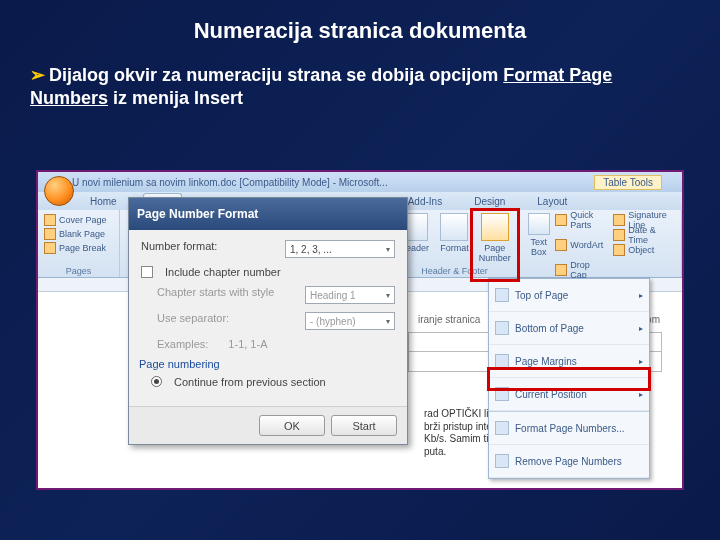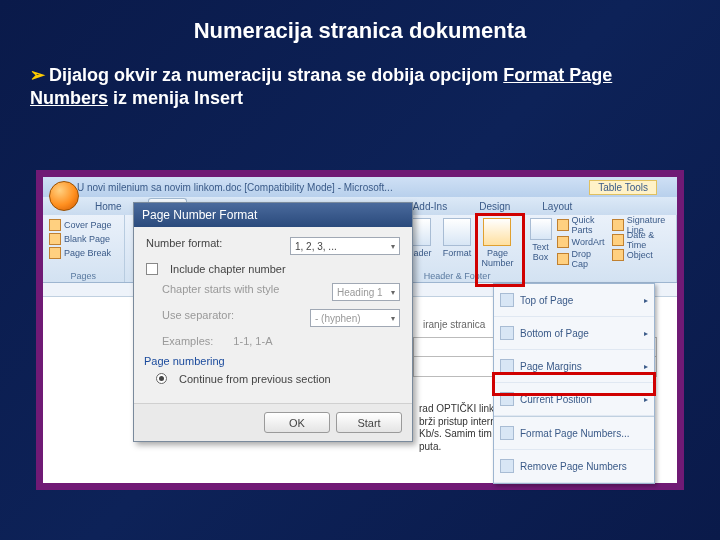--- a/index.html
+++ b/index.html
@@ -17,21 +17,21 @@
   .slide-body {
     color: #fff; font-size: 18px; font-weight: bold;
     padding: 20px 30px 0 30px; line-height: 1.3;
   }
   .slide-body .bullet { color: #ffcc00; font-size: 18px; margin-right: 4px; }
   .underline { text-decoration: underline; }
   .screenshot {
     position: absolute; left: 36px; top: 170px;
     width: 648px; height: 320px;
     background: #fef9c3;
-    border: 7px solid #701a75;
+    border: 2px solid #701a75;
   }
   
   .titlebar {
     height: 20px; background: linear-gradient(#cfe0f5, #b8d0ec);
     display: flex; align-items: center; font-size: 10px; color: #3a5a88;
     padding-left: 34px;
   }
   .orb {
     position: absolute; left: 6px; top: 4px; width: 30px; height: 30px;
     border-radius: 50%;
@@ -77,22 +77,22 @@
   .dditem.sep-above { border-top: 1px solid #c0d0e0; }
   
   .dialog {
     position: absolute; left: 90px; top: 25px; width: 280px;
     background: #f0f0f0; border: 1px solid #7a8a9c;
     box-shadow: 3px 3px 6px rgba(0,0,0,0.35);
     z-index: 15; font-size: 11px; color: #444;
   }
   .dlg-title {
     height: 24px; background: linear-gradient(#4a6a9c, #2a4a7c);
-    color: #fff; font-size: 12px; font-weight: normal;
-    display: flex; align-items: center; padding: 8px 8px; text-align: center;
+    color: #fff; font-size: 12px; font-weight: bold;
+    display: flex; align-items: center; padding: 16px 8px; text-align: center;
   }
   .dlg-body { padding: 10px 12px; }
   .dlg-row { display: flex; align-items: flex-start; margin-bottom: 8px; gap: 8px; }
   .dlg-row label { flex: 1; }
   .dlg-select {
     width: 110px; height: 18px; background: #fff; border: 1px solid #a0a8b4;
     font-size: 10px; padding: 1px 4px; display: flex; align-items: center; justify-content: space-between;
   }
   .dlg-select .dd { font-size: 8px; color: #666; }
   .checkbox { width: 12px; height: 12px; border: 1px solid #888; background: #fff; margin-right: 4px; flex-shrink: 0; }
@@ -162,21 +162,21 @@
       <div class="big-stack">
         <div class="bigbtn"><div class="bigi"></div><span>Header</span></div>
         <div class="bigbtn"><div class="bigi"></div><span>Format</span></div>
         <div class="bigbtn pnbtn"><div class="bigi" style="background:linear-gradient(#fff,#ffe0a0)"></div><span>Page Number</span></div>
       </div>
       <div class="glabel">Header &amp; Footer</div>
     </div>
     <div class="rgroup" style="flex:1">
       <div style="display:flex;gap:4px">
         <div class="bigbtn" style="width:30px"><div class="bigi" style="width:22px;height:22px"></div><span>Text Box</span></div>
-        <div style="display:flex;flex-direction:column;gap:3px">
+        <div style="display:flex;flex-direction:column;gap:11px">
           <div class="rbtn">
               <span class="ricon"></span>
               <span>Quick Parts</span>
             </div>
           <div class="rbtn">
               <span class="ricon"></span>
               <span>WordArt</span>
             </div>
           <div class="rbtn">
               <span class="ricon"></span>
@@ -256,21 +256,21 @@
           <span>1, 2, 3, ...</span>
           <span class="dd">▾</span>
         </div>
       </div>
       <div class="dlg-row">
         <span class="checkbox"></span>
         <span>Include chapter number</span>
       </div>
       <div class="dlg-row disabled" style="padding-left:16px">
         <label>Chapter starts with style</label>
-        <div class="dlg-select" style="width:68px">
+        <div class="dlg-select" style="width:90px">
           <span>Heading 1</span>
           <span class="dd">▾</span>
         </div>
       </div>
       <div class="dlg-row disabled" style="padding-left:16px">
         <label>Use separator:</label>
         <div class="dlg-select" style="width:90px">
           <span>-   (hyphen)</span>
           <span class="dd">▾</span>
         </div>

